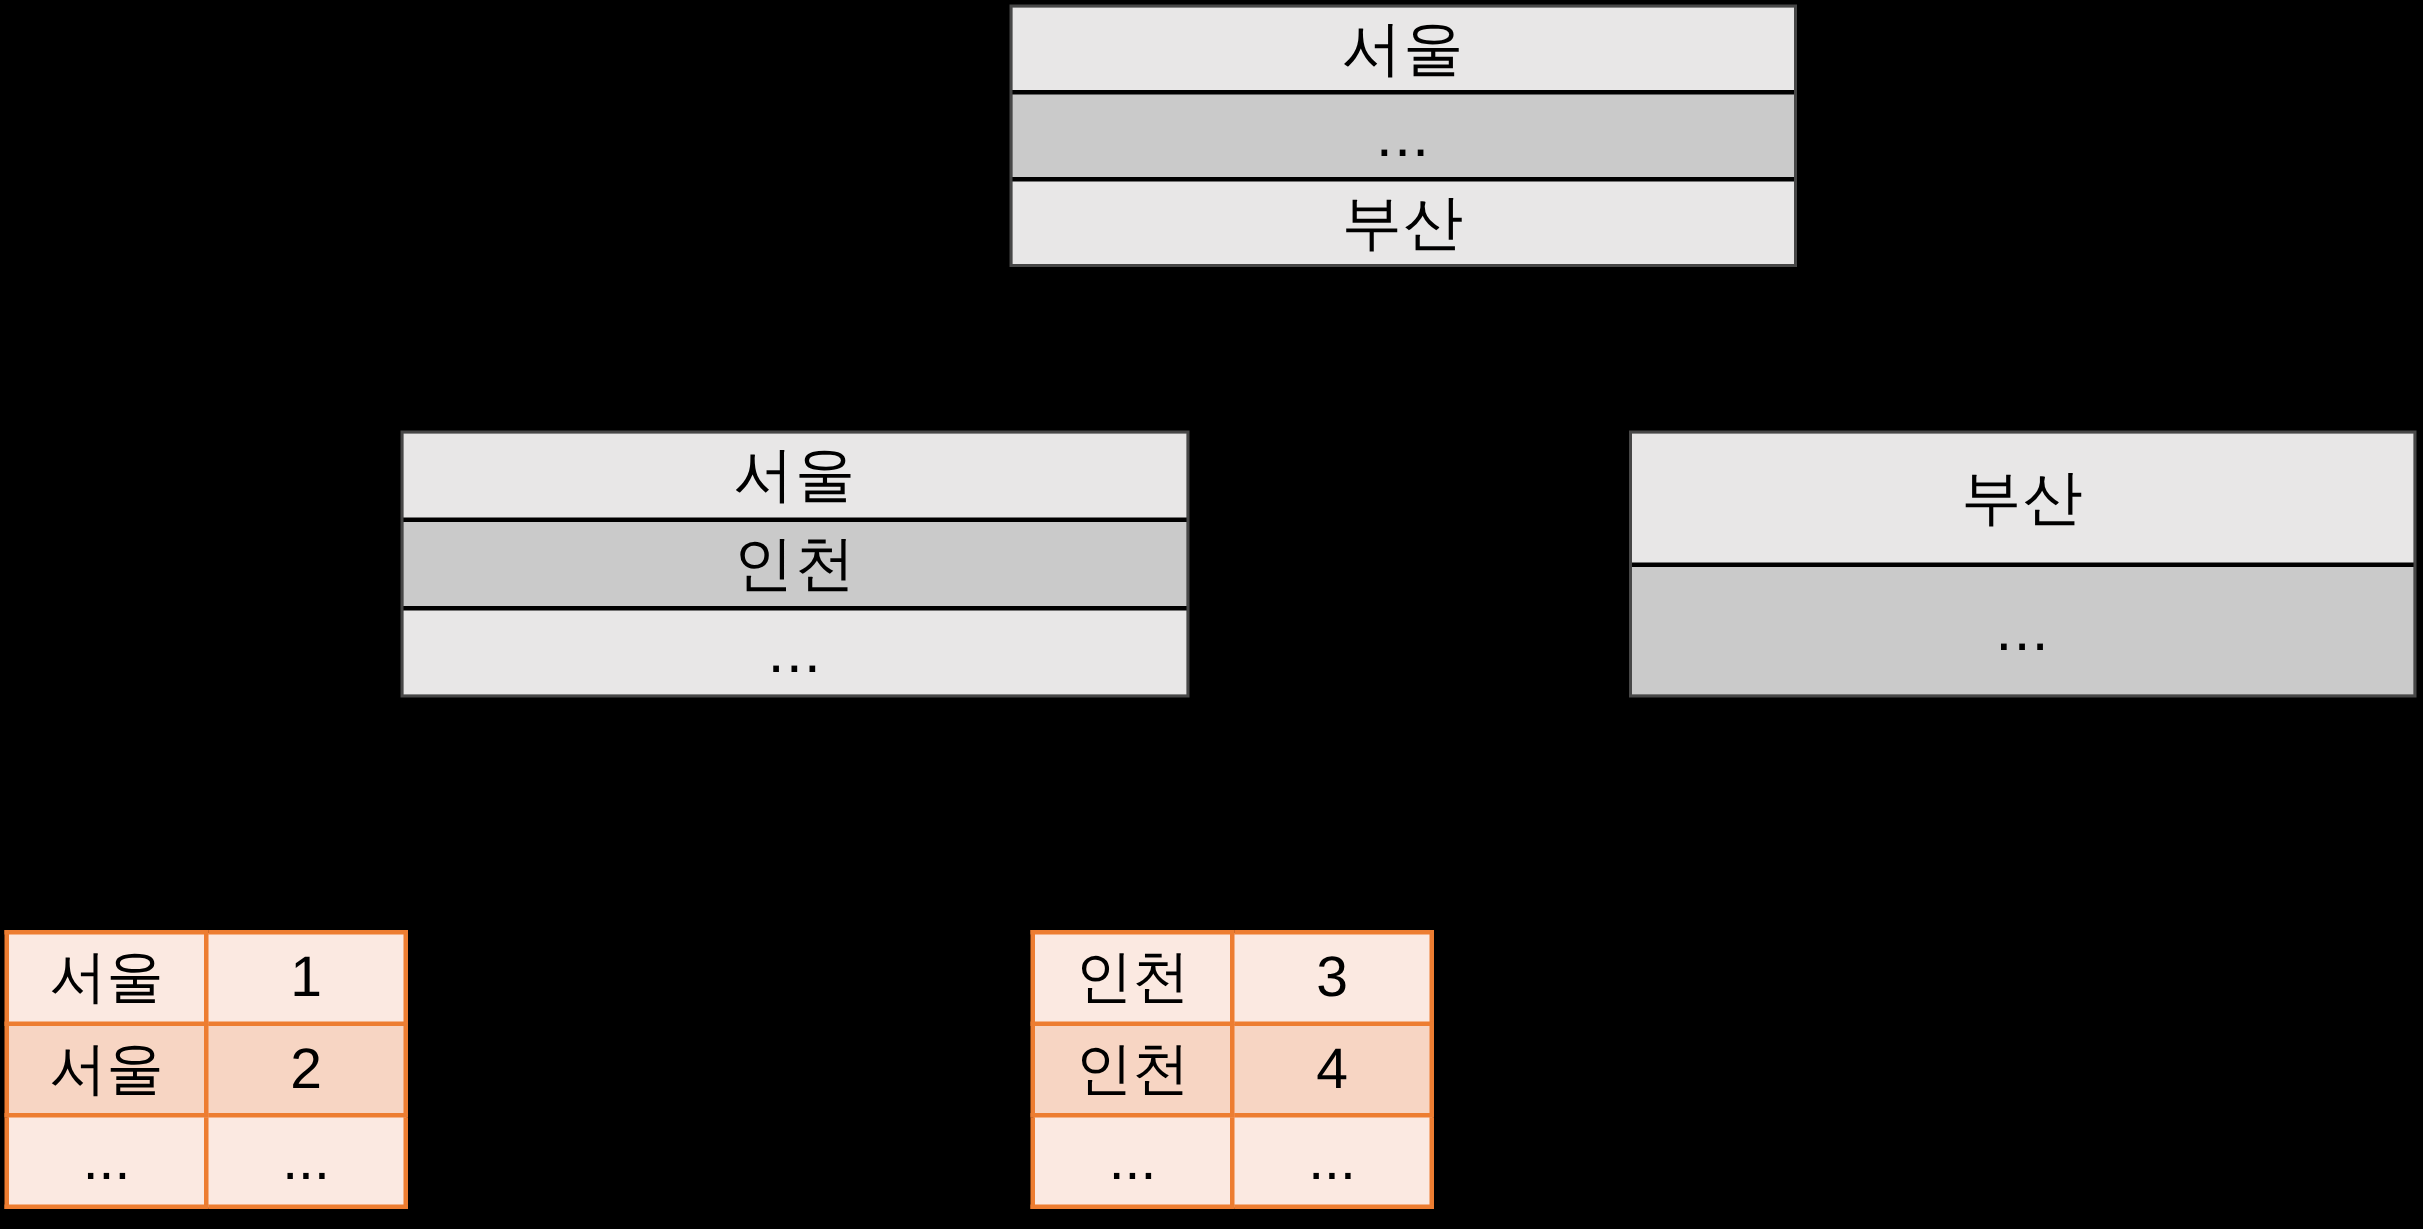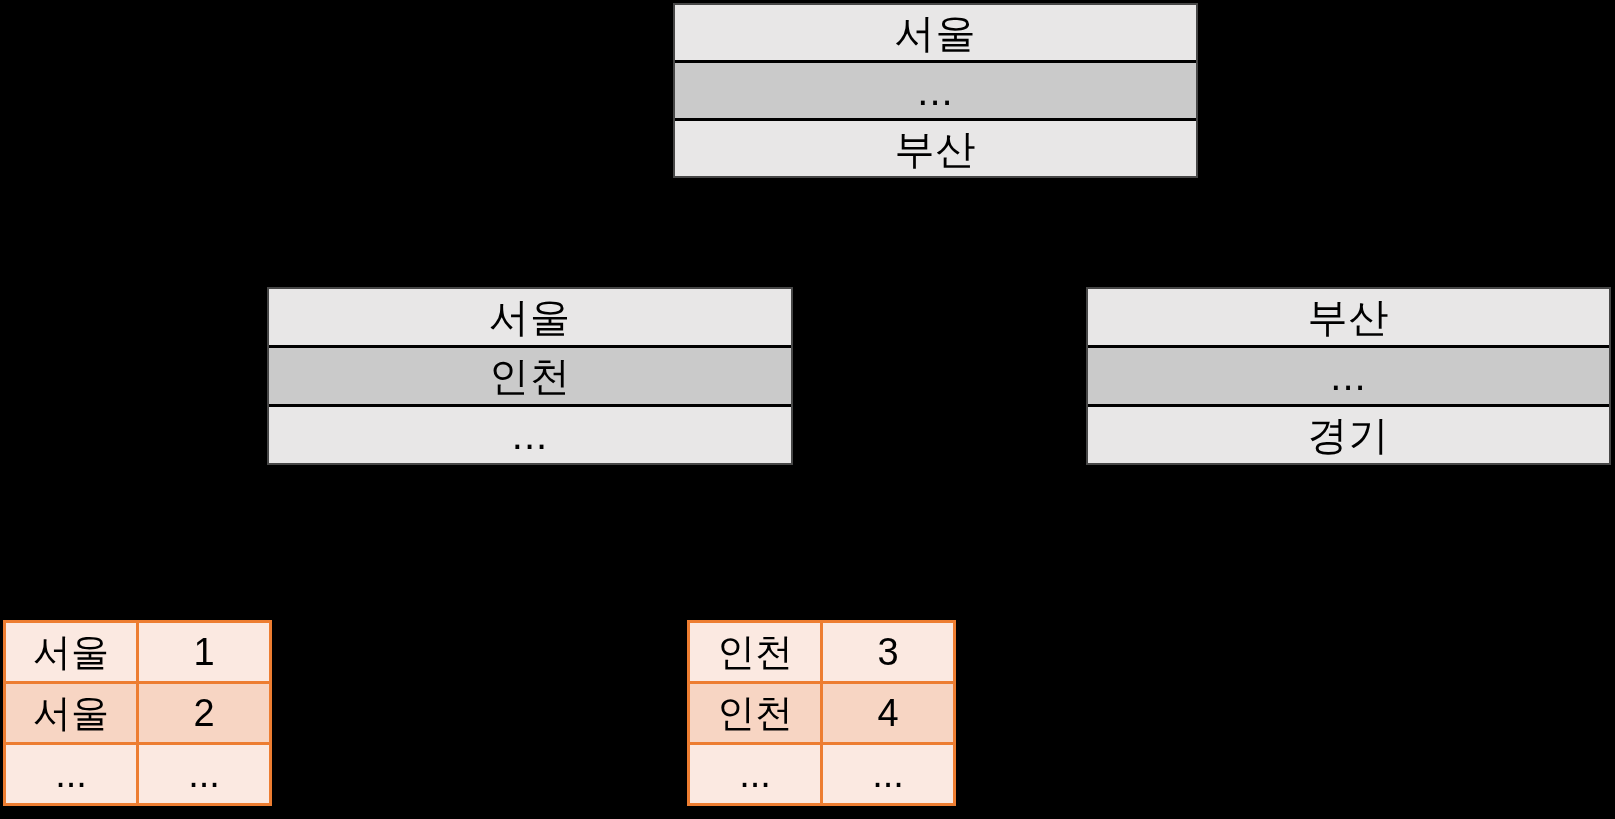--- a/index.html
+++ b/index.html
@@ -77,21 +77,20 @@
 
   <div id="node-left" class="node">
     <div class="node-row tone-light">서울</div>
     <div class="node-row tone-dark">인천</div>
     <div class="node-row tone-light">...</div>
   </div>
 
   <div id="node-right" class="node">
     <div class="node-row tone-light">부산</div>
     <div class="node-row tone-dark">...</div>
-    <div class="node-row tone-light">경기</div>
   </div>
 
   <table id="leaf-left" class="leaf">
     <tbody>
       <tr class="peach-light">
         <td>서울</td>
         <td>1</td>
       </tr>
       <tr class="peach-dark">
         <td>서울</td>

